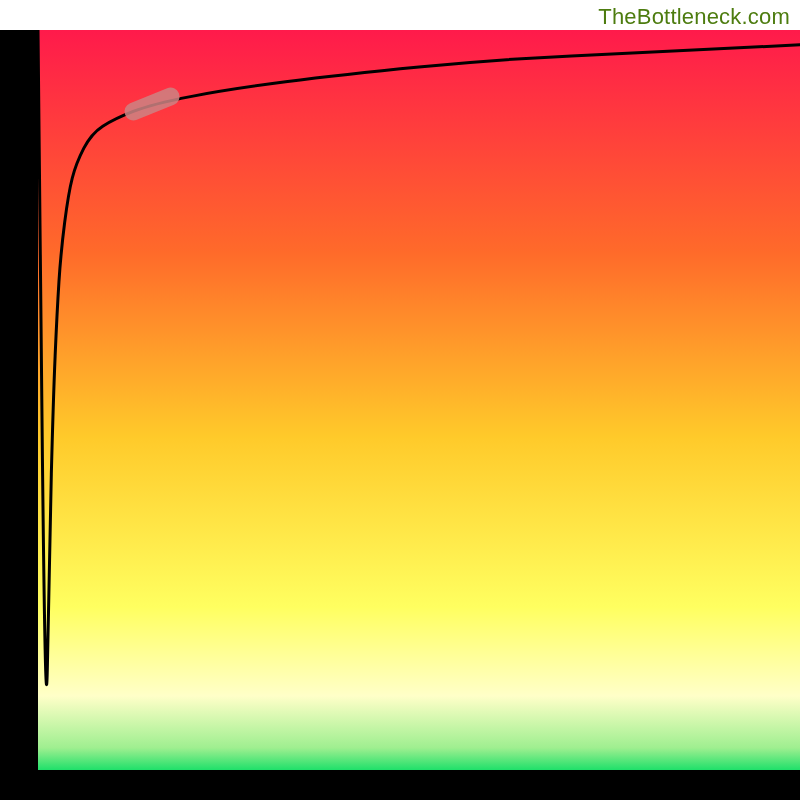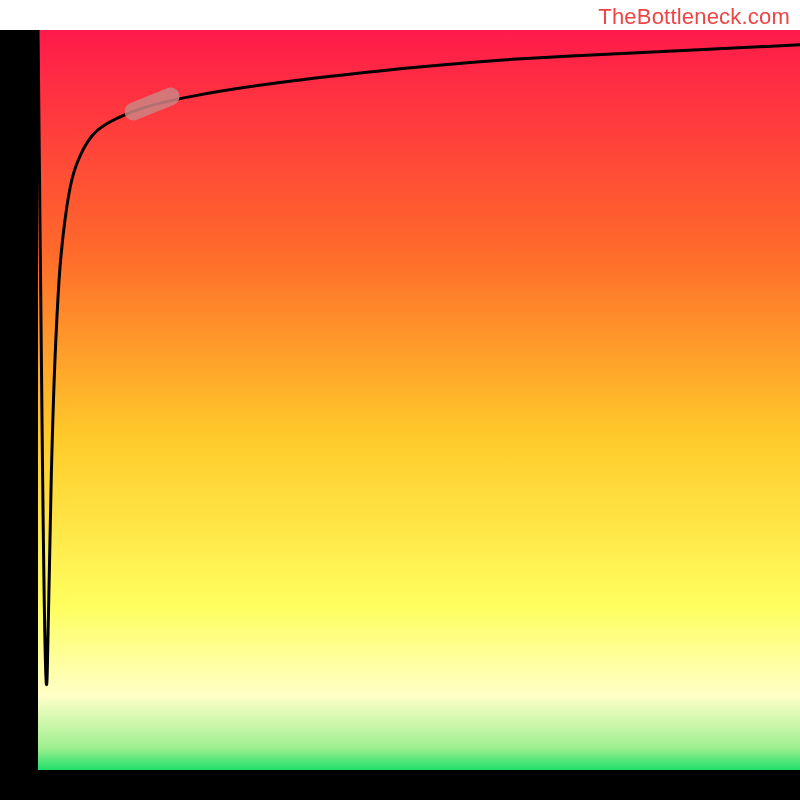--- a/index.html
+++ b/index.html
@@ -13,21 +13,21 @@
   .chart-wrap {
     position: relative;
     width: 800px;
     height: 800px;
   }
   .attribution {
     position: absolute;
     top: 4px;
     right: 10px;
     font-size: 22px;
-    color: #ef4444;
+    color: #4d7c0f;
     font-weight: 400;
     letter-spacing: 0.2px;
   }
   .axis-left {
     position: absolute;
     left: 0;
     top: 30px;
     width: 38px;
     height: 740px;
     background: #000000;

